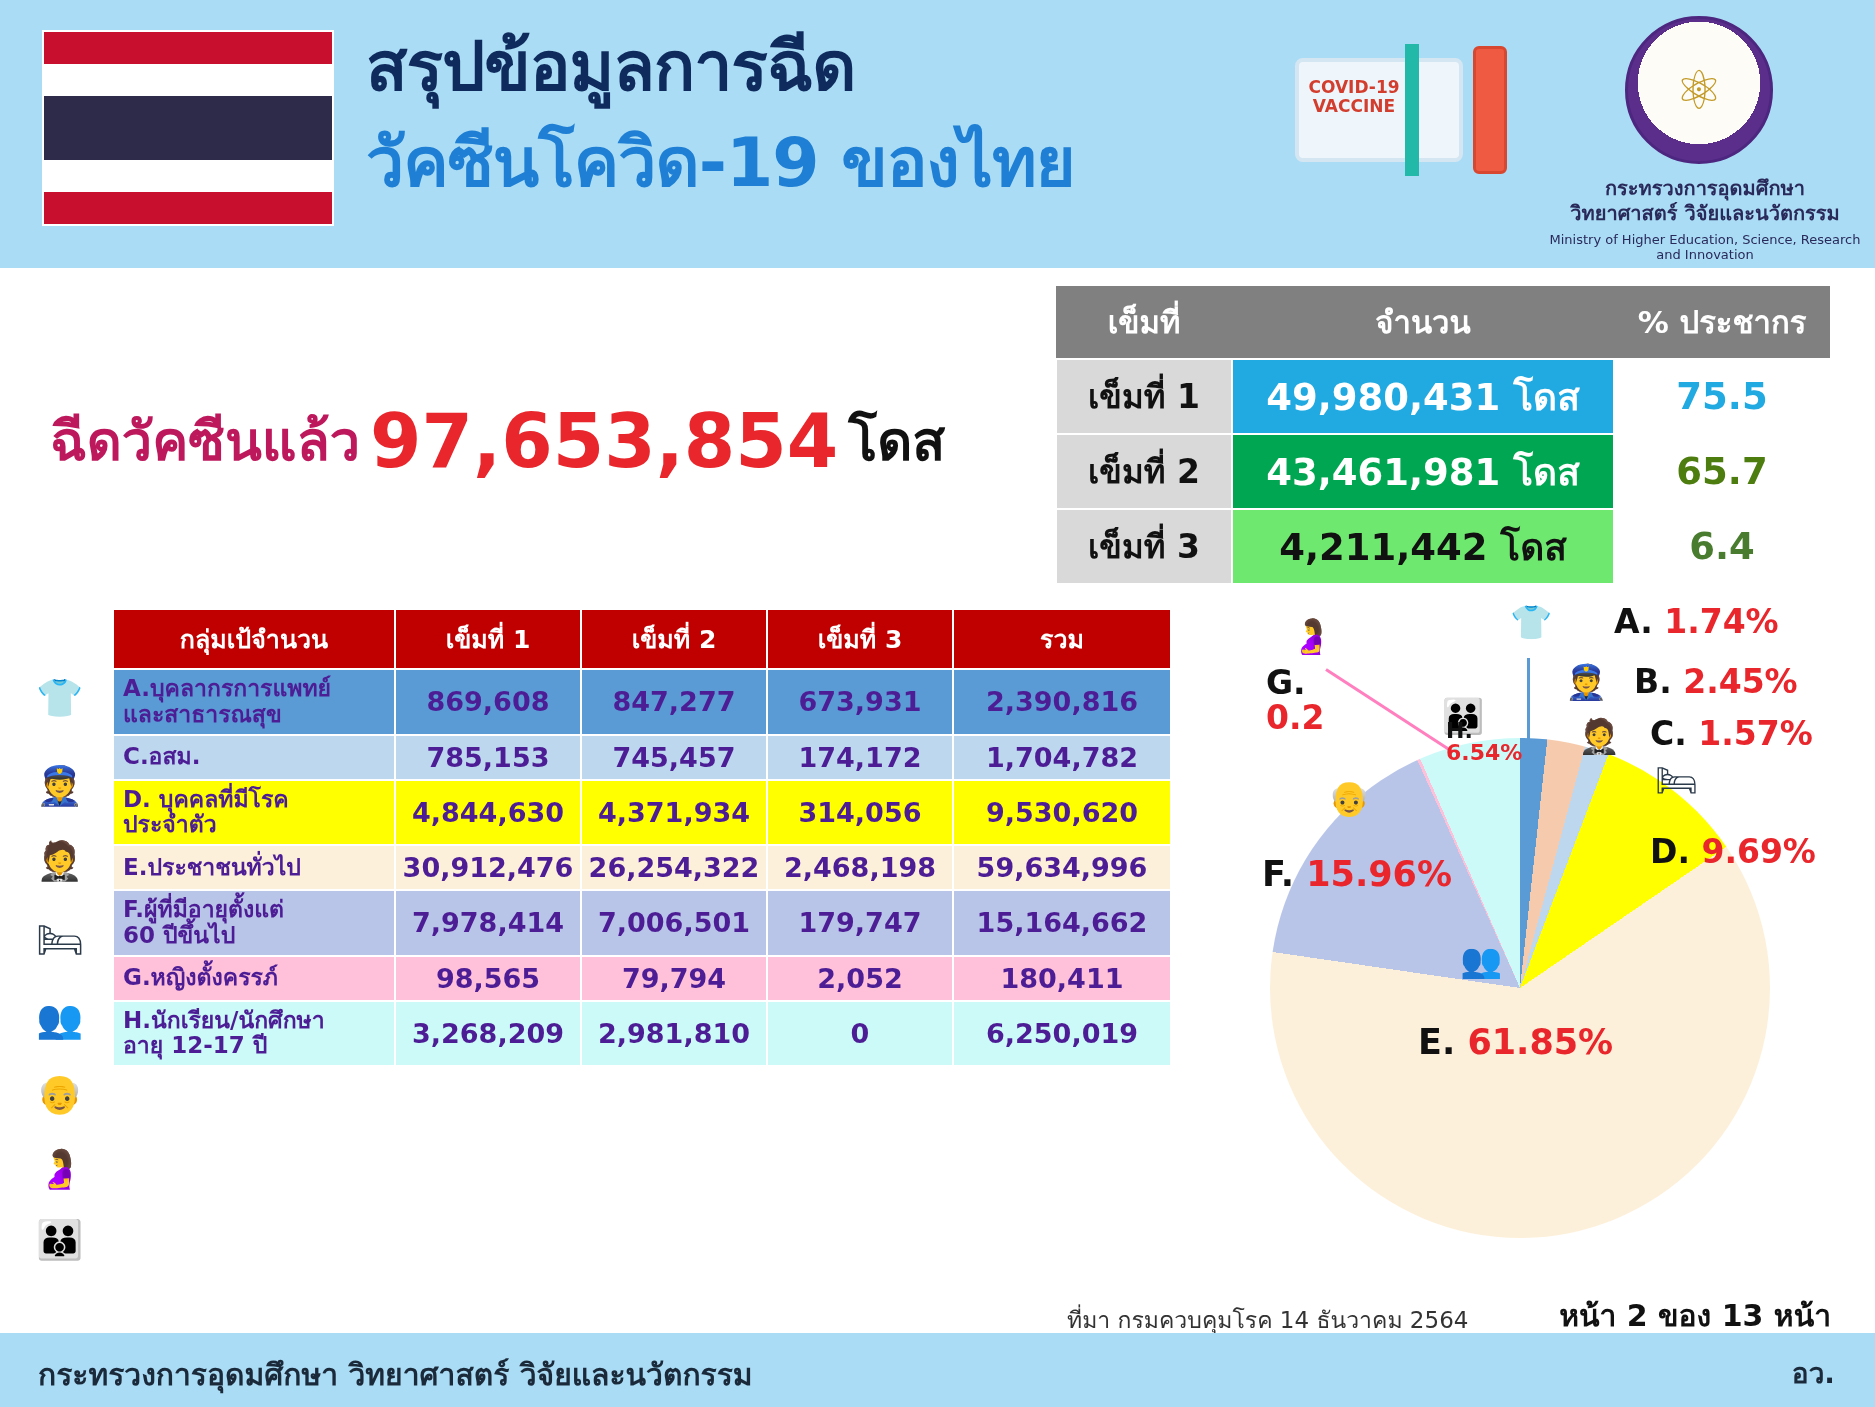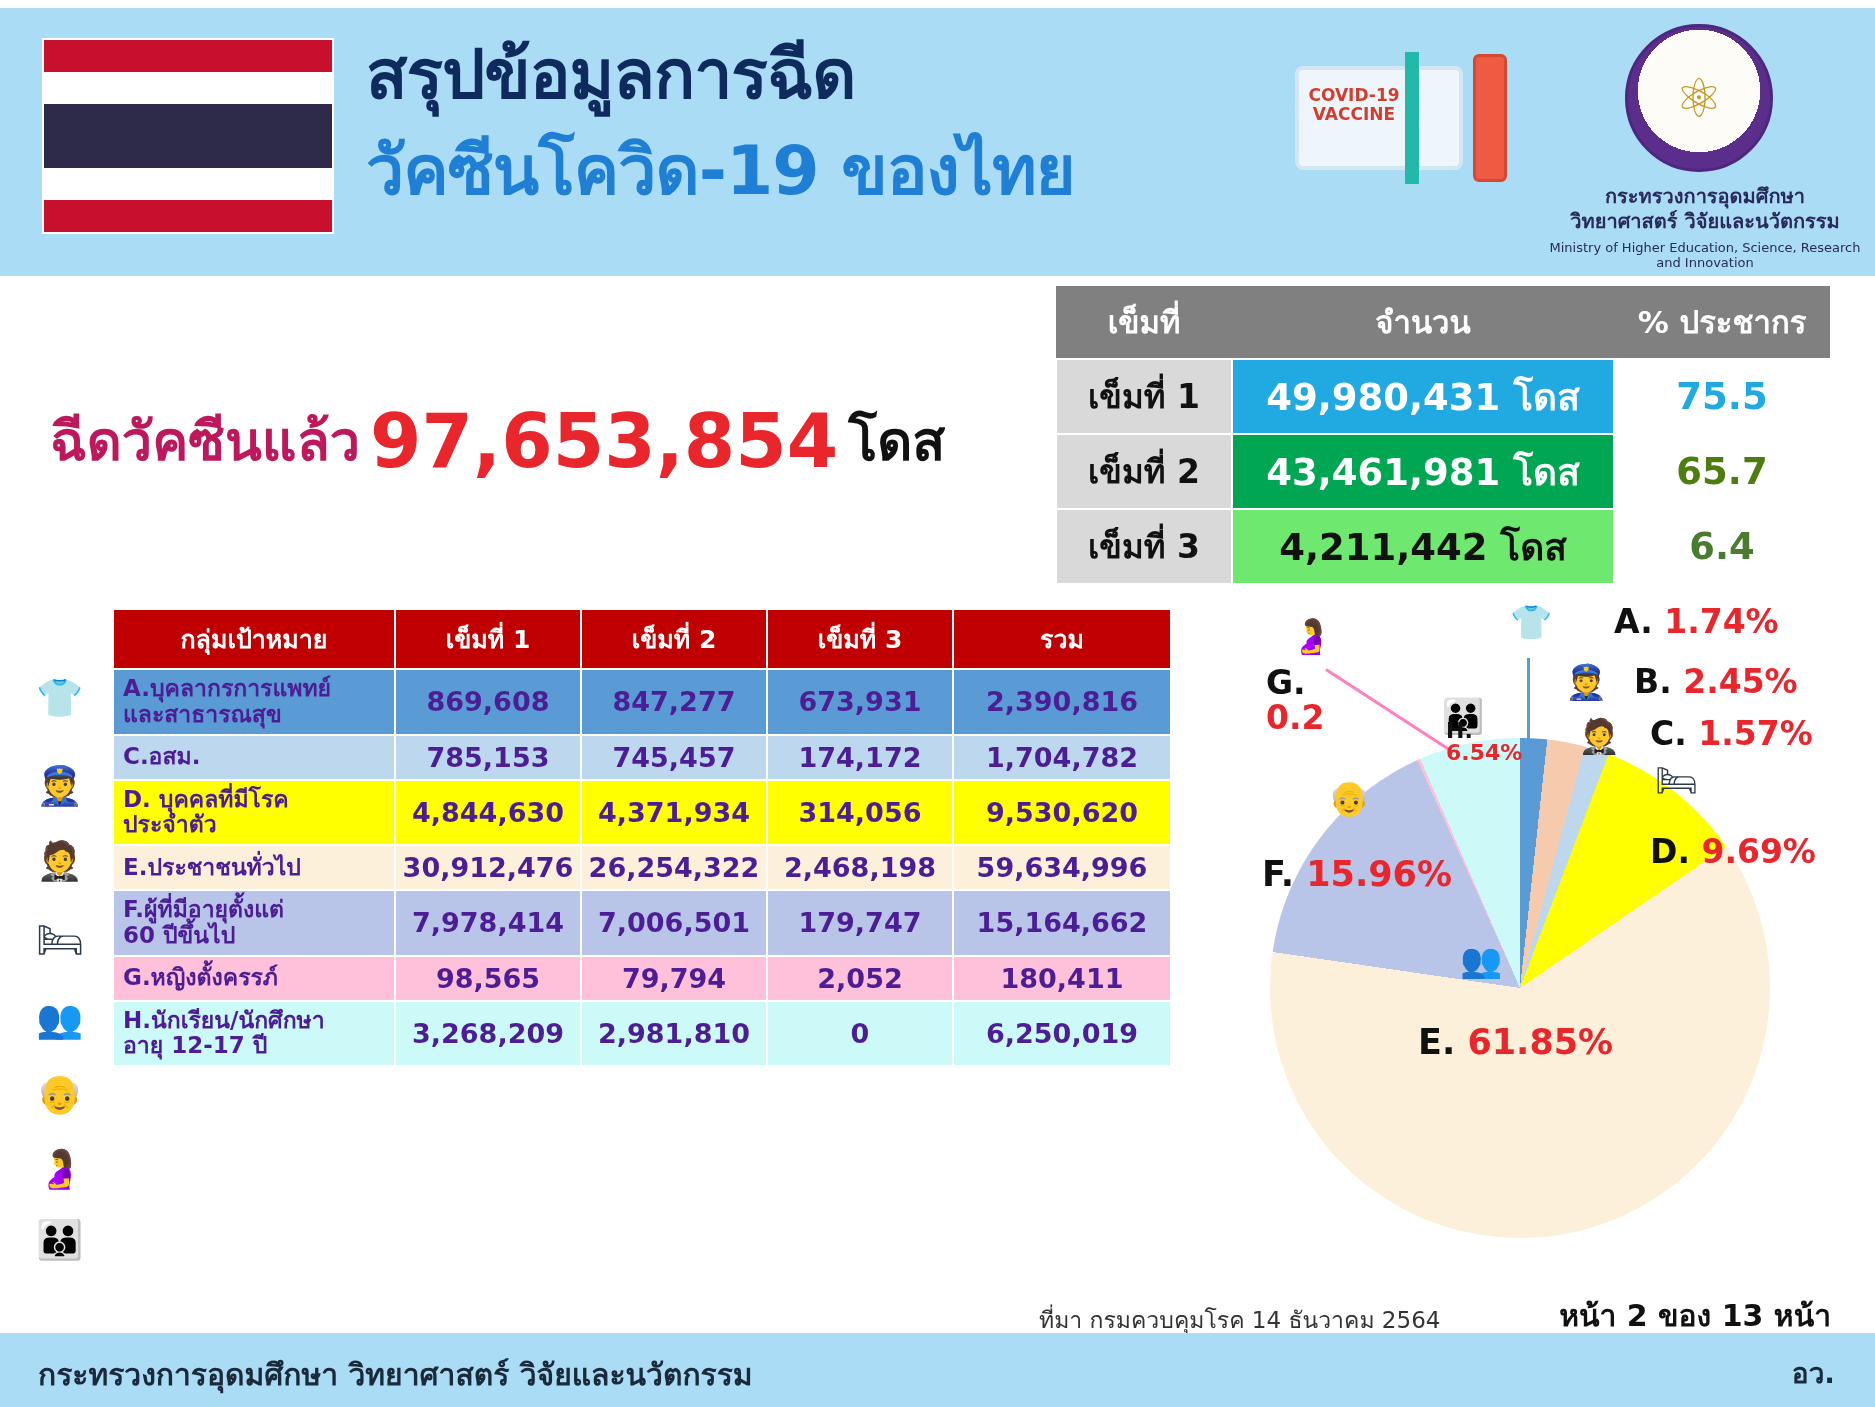--- a/index.html
+++ b/index.html
@@ -6,21 +6,21 @@
   body {
     width: 1875px; height: 1407px;
     font-family: "DejaVu Sans", "Liberation Sans", sans-serif;
     background: #ffffff;
     position: relative;
     overflow: hidden;
   }
 
   
   .header {
-    position: absolute; left: 0; top: 8px; width: 1875px; height: 268px;
+    position: absolute; left: 0; top: 0; width: 1875px; height: 268px;
     background: #aadcf5;
   }
   .flag {
     position: absolute; left: 42px; top: 30px; width: 292px; height: 196px;
     border: 2px solid #ffffff;
     background: linear-gradient(to bottom,
       #c8102e 0%, #c8102e 16.6%,
       #ffffff 16.6%, #ffffff 33.3%,
       #2d2a4a 33.3%, #2d2a4a 66.6%,
       #ffffff 66.6%, #ffffff 83.3%,
@@ -177,21 +177,21 @@
   .plabel .k { color: #111111; }
   .plabel .v { color: #e8262b; }
 
   .pie-icon { position: absolute; font-size: 34px; color: #2b3a4a; }
 
   .leader { position: absolute; background: #ff7fbf; height: 3px; transform-origin: left center; }
   .leader-blue { position: absolute; background: #5b9bd5; width: 3px; }
 
   
   .source {
-    position: absolute; left: 1039px; top: 1302px;
+    position: absolute; left: 1067px; top: 1302px;
     font-size: 23px; color: #333333;
   }
   .page-no {
     position: absolute; right: 44px; top: 1292px;
     font-size: 30px; font-weight: bold; color: #111111;
   }
   .footer-bar {
     position: absolute; left: 0; bottom: 0; width: 1875px; height: 74px;
     background: #aadcf5;
   }
@@ -264,21 +264,21 @@
   <div class="icon-cell" style="height:96px">🛏</div>
   <div class="icon-cell" style="height:62px">👥</div>
   <div class="icon-cell" style="height:88px">👴</div>
   <div class="icon-cell" style="height:62px">🤰</div>
   <div class="icon-cell" style="height:80px">👪</div>
 </div>
 
 <table class="main-table">
   <thead>
     <tr>
-      <th class="h0">กลุ่มเป้าหมาย</th>
+      <th class="h0">กลุ่มเป้จำนวน</th>
       <th class="h1">เข็มที่ 1</th>
       <th class="h2">เข็มที่ 2</th>
       <th class="h3">เข็มที่ 3</th>
       <th>รวม</th>
     </tr>
   </thead>
   <tbody>
     <tr class="row-a">
       <td class="grp">A.บุคลากรการแพทย์<br>และสาธารณสุข</td>
       <td>869,608</td>

